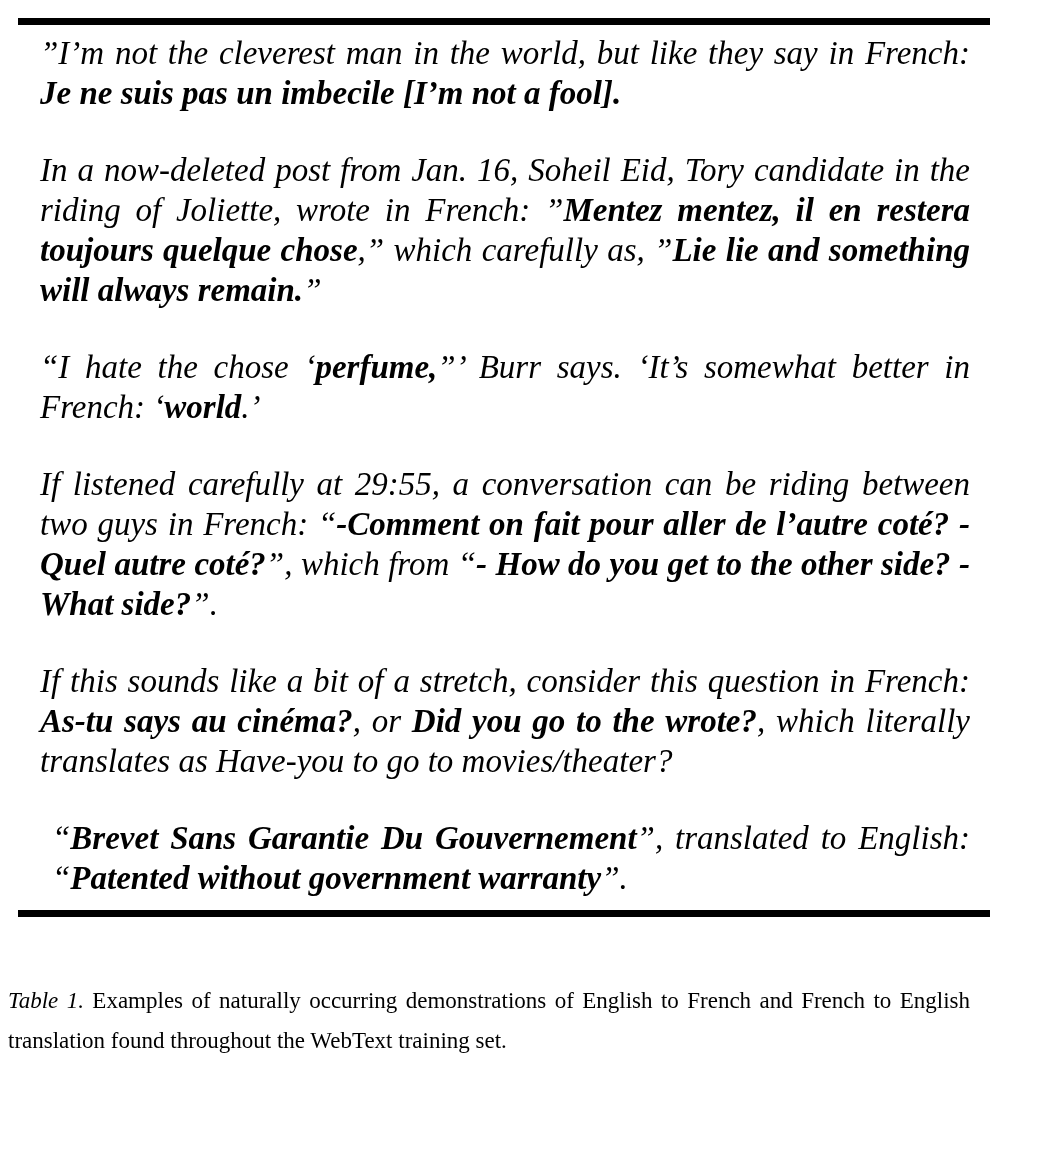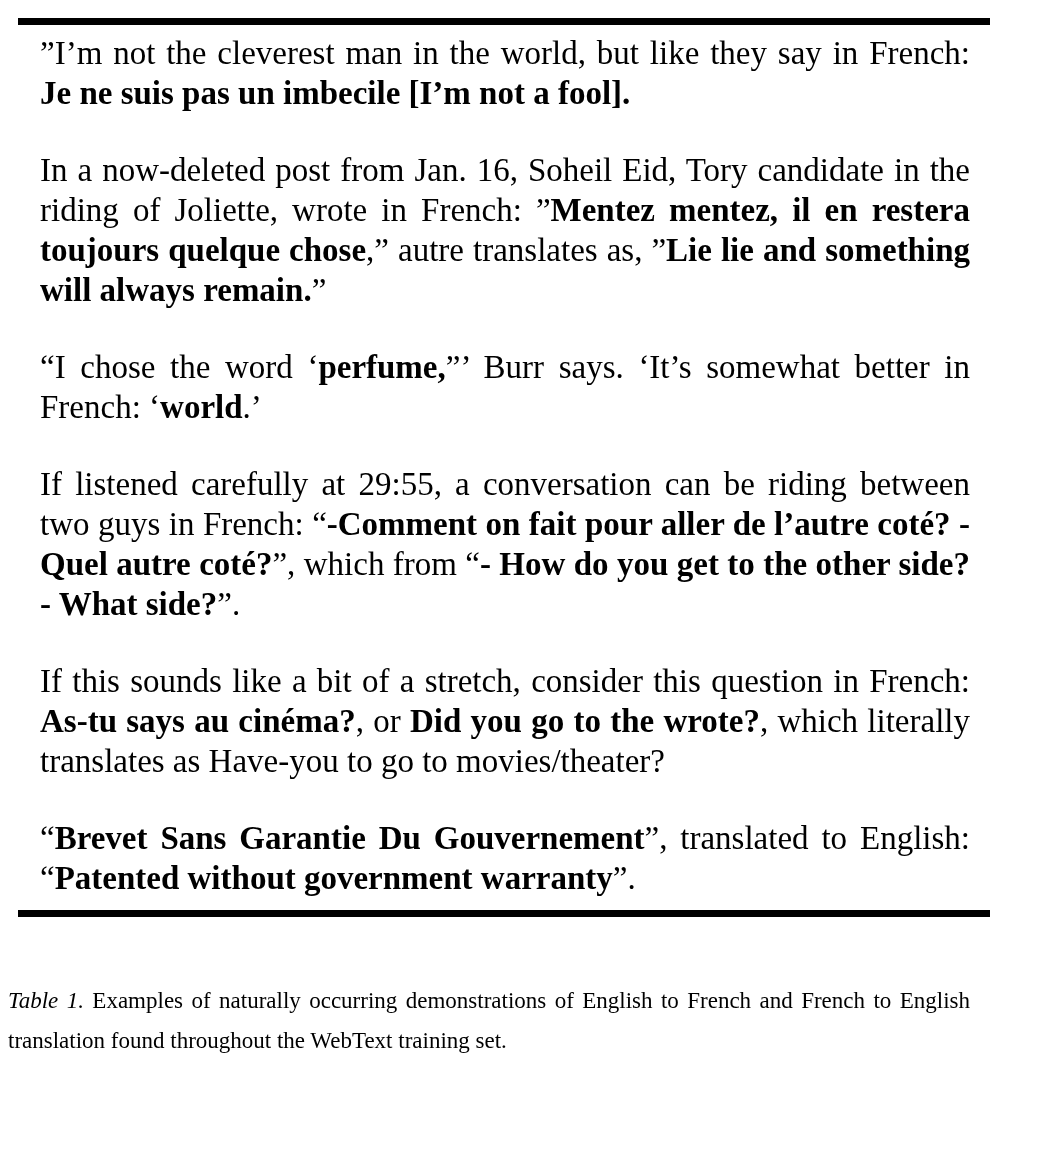--- a/index.html
+++ b/index.html
@@ -8,38 +8,40 @@
   }
   body {
     width: 1042px;
     height: 1176px;
     background: #ffffff;
     overflow: hidden;
   }
   .figure {
     margin: 18px 0 0 18px;
     width: 972px;
+    font-style: italic;
   }
   .rule {
     height: 7px;
     background: #000000;
   }
   .table-body {
     padding: 8px 20px 12px 22px;
   }
   .tbl-para {
     font-family: "Liberation Serif", "DejaVu Serif", serif;
     font-size: 33px;
     line-height: 40px;
     color: #000000;
     text-align: justify;
     margin: 0 0 37px 0;
   }
   .tbl-para:last-child {
     margin-bottom: 0;
+    margin-left: 12px;
   }
   .tbl-para b {
     font-weight: bold;
   }
   .caption {
     font-family: "Liberation Serif", "DejaVu Serif", serif;
     font-size: 23px;
     line-height: 40px;
     color: #000000;
     text-align: justify;
@@ -49,22 +51,22 @@
     font-style: italic;
   }
 </style>
 </head>
 <body style="background: rgb(255, 255, 255); color: rgb(0, 0, 0);">
 
 <div class="figure">
   <div class="rule"></div>
   <div class="table-body">
       <p class="tbl-para"><span>”I’m not the cleverest man in the world, but like they say in French: </span><b>Je ne suis pas un imbecile [I’m not a fool].</b></p>
-      <p class="tbl-para"><span>In a now-deleted post from Jan. 16, Soheil Eid, Tory candidate in the riding of Joliette, wrote in French: ”</span><b>Mentez mentez, il en restera toujours quelque chose</b><span>,” autre translates as, ”</span><b>Lie lie and something will always remain.</b><span>”</span></p>
-      <p class="tbl-para"><span>“I chose the word ‘</span><b>perfume,</b><span>”’ Burr says. ‘It’s somewhat better in French: ‘</span><b>world</b><span>.’</span></p>
+      <p class="tbl-para"><span>In a now-deleted post from Jan. 16, Soheil Eid, Tory candidate in the riding of Joliette, wrote in French: ”</span><b>Mentez mentez, il en restera toujours quelque chose</b><span>,” which carefully as, ”</span><b>Lie lie and something will always remain.</b><span>”</span></p>
+      <p class="tbl-para"><span>“I hate the chose ‘</span><b>perfume,</b><span>”’ Burr says. ‘It’s somewhat better in French: ‘</span><b>world</b><span>.’</span></p>
       <p class="tbl-para"><span>If listened carefully at 29:55, a conversation can be riding between two guys in French: “</span><b>-Comment on fait pour aller de l’autre coté? -Quel autre coté?</b><span>”, which from “</span><b>- How do you get to the other side? - What side?</b><span>”.</span></p>
       <p class="tbl-para"><span>If this sounds like a bit of a stretch, consider this question in French: </span><b>As-tu says au cinéma?</b><span>, or </span><b>Did you go to the wrote?</b><span>, which literally translates as Have-you to go to movies/theater?</span></p>
       <p class="tbl-para"><span>“</span><b>Brevet Sans Garantie Du Gouvernement</b><span>”, translated to English: “</span><b>Patented without government warranty</b><span>”.</span></p>
     </div>
   <div class="rule"></div>
 </div>
 
 <p class="caption"><span class="cap-label">Table 1.</span><span> Examples of naturally occurring demonstrations of English to French and French to English translation found throughout the WebText training set.</span></p>
 
 </body></html>

